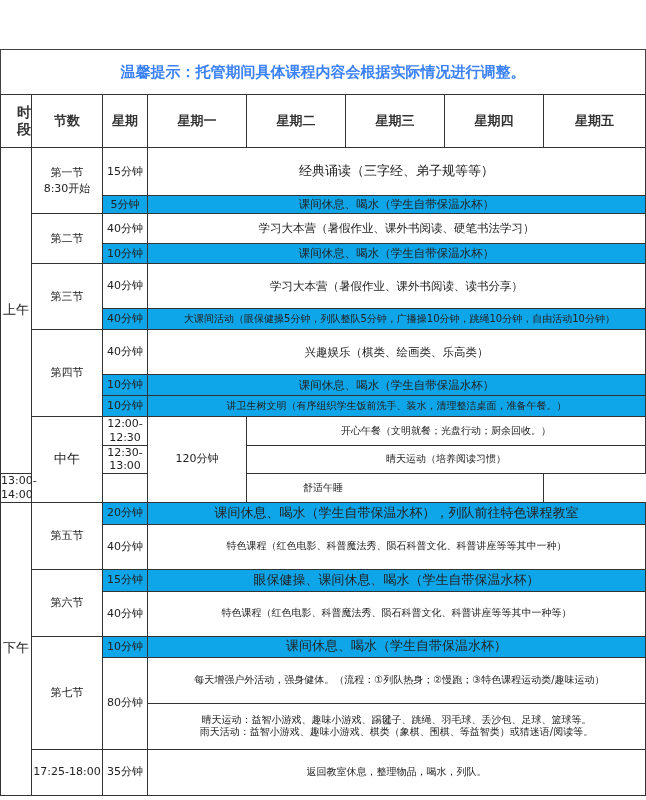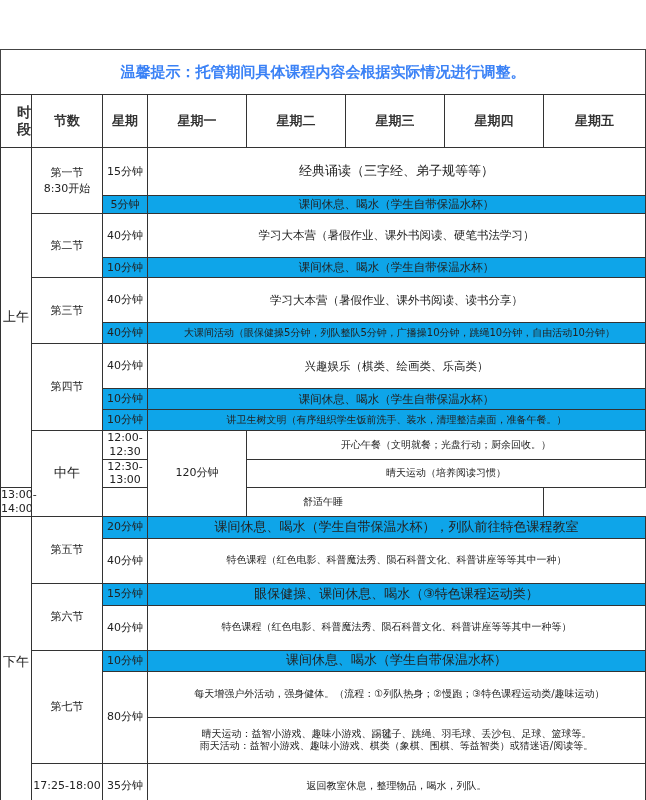--- a/index.html
+++ b/index.html
@@ -54,21 +54,21 @@
         <div>8:30开始</div>
       </td>
       <td>15分钟</td>
       <td colspan="5" class="big">经典诵读（三字经、弟子规等等）</td>
     </tr>
     <tr style="height:18px">
       <td class="peach">5分钟</td>
       <td colspan="5" class="peach med">课间休息、喝水（学生自带保温水杯）</td>
     </tr>
 
-    <tr style="height:44px">
+    <tr style="height:30px">
       <td rowspan="2">第二节</td>
       <td>40分钟</td>
       <td colspan="5" class="med">学习大本营（暑假作业、课外书阅读、硬笔书法学习）</td>
     </tr>
     <tr style="height:20px">
       <td class="peach">10分钟</td>
       <td colspan="5" class="peach med">课间休息、喝水（学生自带保温水杯）</td>
     </tr>
 
     <tr style="height:45px">
@@ -117,21 +117,21 @@
       <td colspan="5" class="peach big">课间休息、喝水（学生自带保温水杯），列队前往特色课程教室</td>
     </tr>
     <tr style="height:45px">
       <td>40分钟</td>
       <td colspan="5" class="sm">特色课程（红色电影、科普魔法秀、陨石科普文化、科普讲座等等其中一种）</td>
     </tr>
 
     <tr style="height:22px">
       <td rowspan="2">第六节</td>
       <td class="peach">15分钟</td>
-      <td colspan="5" class="peach big">眼保健操、课间休息、喝水（③特色课程运动类）</td>
+      <td colspan="5" class="peach big">眼保健操、课间休息、喝水（学生自带保温水杯）</td>
     </tr>
     <tr style="height:45px">
       <td>40分钟</td>
       <td colspan="5" class="sm">特色课程（红色电影、科普魔法秀、陨石科普文化、科普讲座等等其中一种等）</td>
     </tr>
 
     <tr style="height:21px">
       <td rowspan="3">第七节</td>
       <td class="peach">10分钟</td>
       <td colspan="5" class="peach big">课间休息、喝水（学生自带保温水杯）</td>

